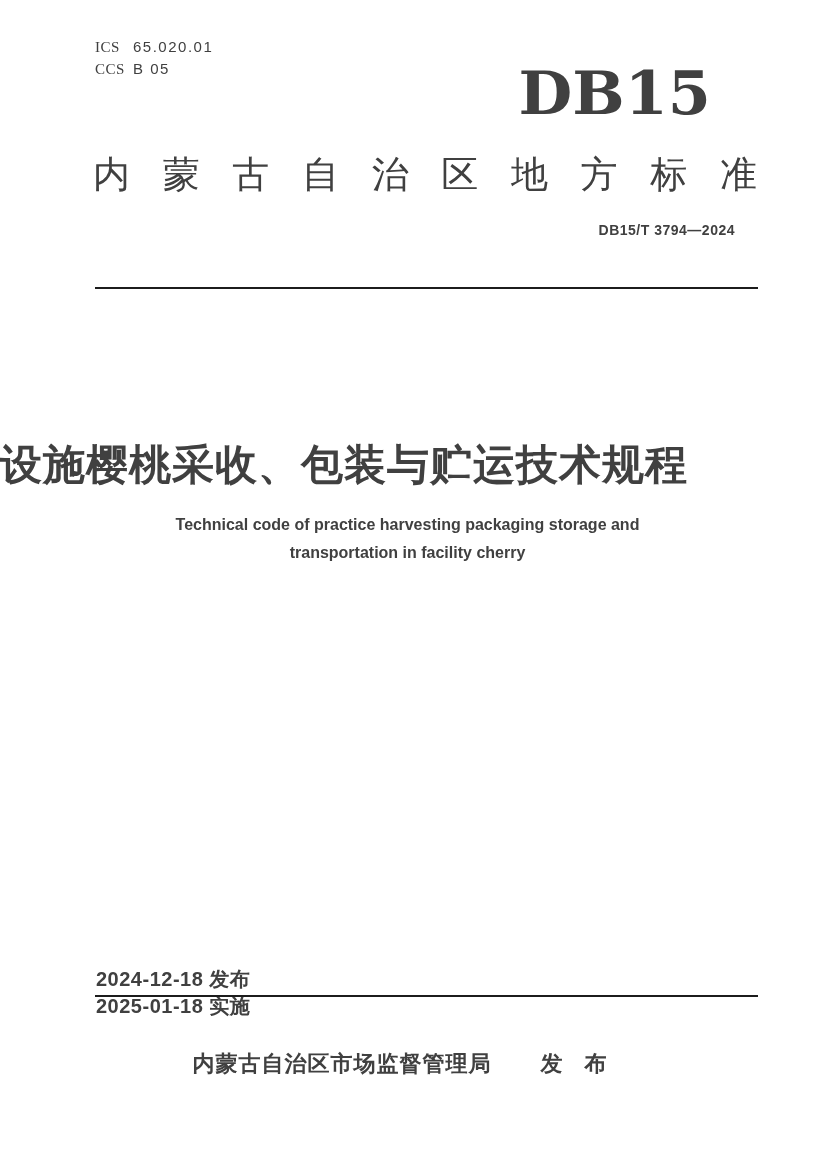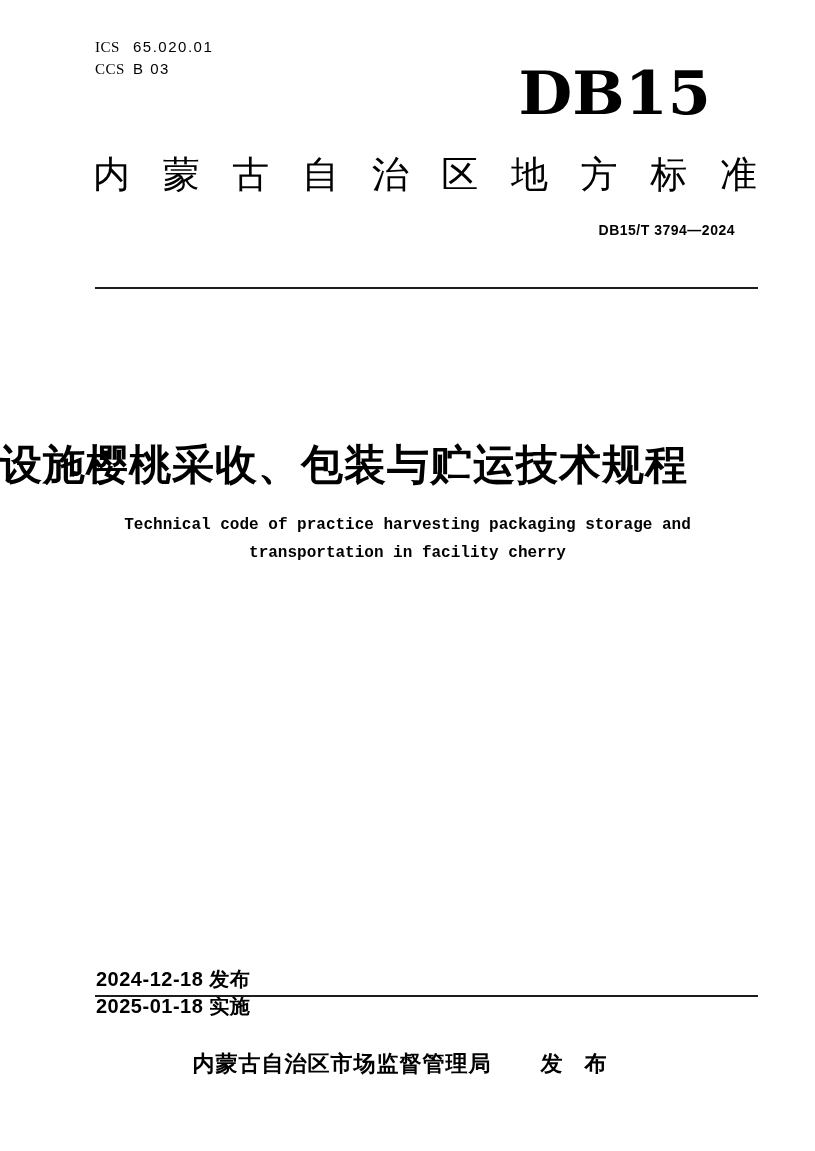--- a/index.html
+++ b/index.html
@@ -5,21 +5,21 @@
   html, body {
     margin: 0;
     padding: 0;
     background: #ffffff;
   }
   .page {
     position: relative;
     width: 815px;
     height: 1151px;
     background: #ffffff;
-    color: #000000;
+    color: #404040;
     font-family: "Liberation Sans", sans-serif;
     overflow: hidden;
   }
 
   
   .ics-block {
     position: absolute;
     left: 95px;
     top: 36px;
     font-size: 15px;
@@ -94,21 +94,21 @@
     letter-spacing: 1px;
   }
 
   
   .title-en {
     position: absolute;
     left: 0;
     right: 0;
     top: 511px;
     text-align: center;
-    font-family: Liberation Mono, monospace;
+    font-family: Liberation Sans, sans-serif;
     font-size: 16px;
     font-weight: 600;
     line-height: 28px;
   }
 
   
   .dates-row {
     position: absolute;
     left: 96px;
     right: 58px;
@@ -142,21 +142,21 @@
 
 <div class="page">
 
   <div class="ics-block">
     <div class="ics-row">
       <span class="ics-label">ICS</span>
       <span class="ics-value">65.020.01</span>
     </div>
     <div class="ics-row">
       <span class="ics-label">CCS</span>
-      <span class="ics-value">B 03</span>
+      <span class="ics-value">B 05</span>
     </div>
   </div>
 
   <div class="logo">DB15</div>
 
   <div class="standard-type">
       <span>内</span>
       <span>蒙</span>
       <span>古</span>
       <span>自</span>

